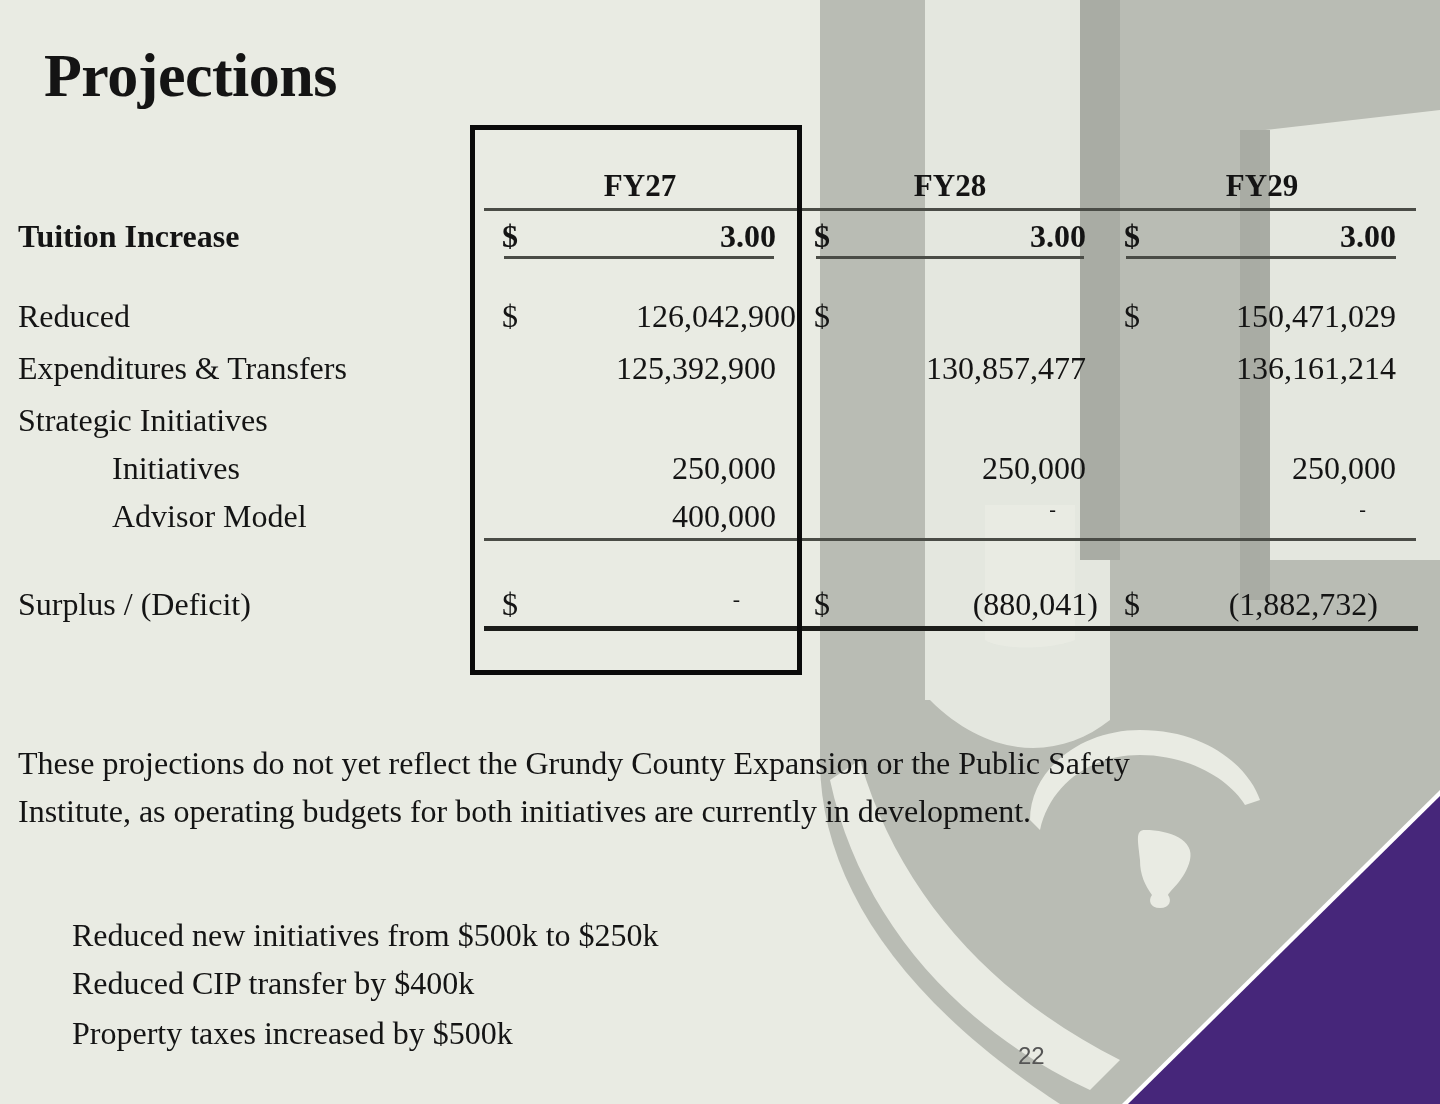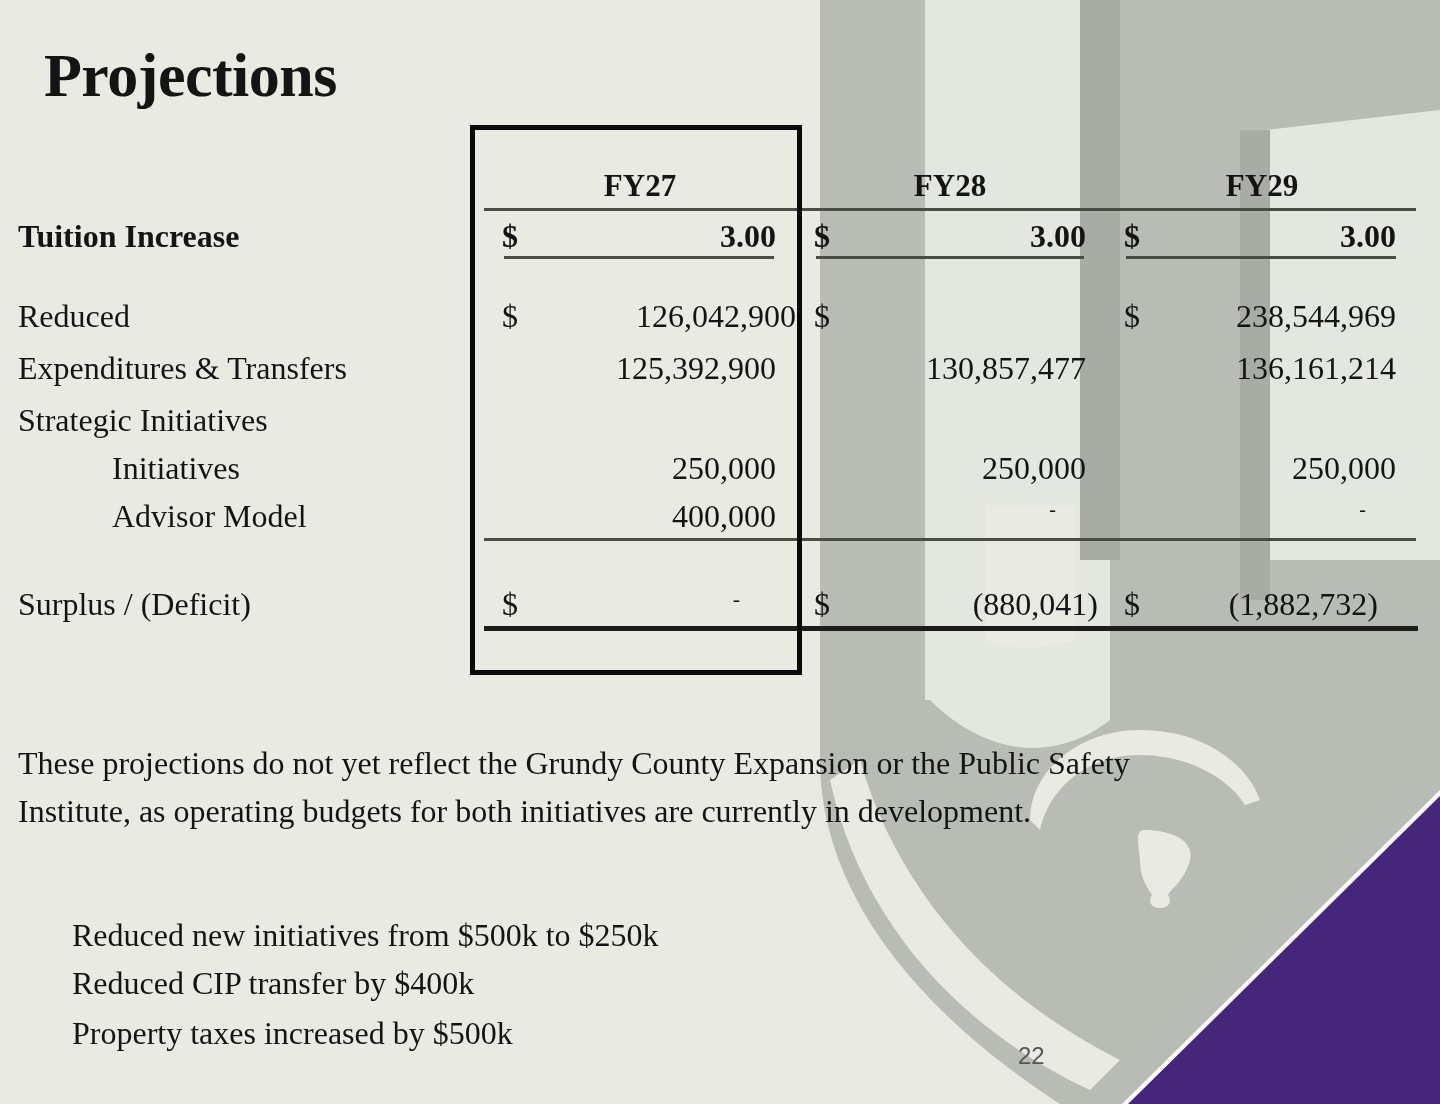--- a/index.html
+++ b/index.html
@@ -88,21 +88,21 @@
   <div class="cell bold" style="left:1124px;top:218px;">$</div>
   <div class="cell bold right" style="left:1196px;top:218px;width:200px;">3.00</div>
   <div class="hline" style="left:504px;top:256px;width:270px;height:3px;"></div>
   <div class="hline" style="left:816px;top:256px;width:268px;height:3px;"></div>
   <div class="hline" style="left:1126px;top:256px;width:270px;height:3px;"></div>
 
   <div class="cell" style="left:502px;top:298px;">$</div>
   <div class="cell right" style="left:596px;top:298px;width:200px;">126,042,900</div>
   <div class="cell" style="left:814px;top:298px;">$</div>
   <div class="cell" style="left:1124px;top:298px;">$</div>
-  <div class="cell right" style="left:1196px;top:298px;width:200px;">238,544,969</div>
+  <div class="cell right" style="left:1196px;top:298px;width:200px;">150,471,029</div>
 
   <div class="cell right" style="left:576px;top:350px;width:200px;">125,392,900</div>
   <div class="cell right" style="left:886px;top:350px;width:200px;">130,857,477</div>
   <div class="cell right" style="left:1196px;top:350px;width:200px;">136,161,214</div>
 
   <div class="cell right" style="left:576px;top:450px;width:200px;">250,000</div>
   <div class="cell right" style="left:886px;top:450px;width:200px;">250,000</div>
   <div class="cell right" style="left:1196px;top:450px;width:200px;">250,000</div>
 
   <div class="cell right" style="left:576px;top:498px;width:200px;">400,000</div>

